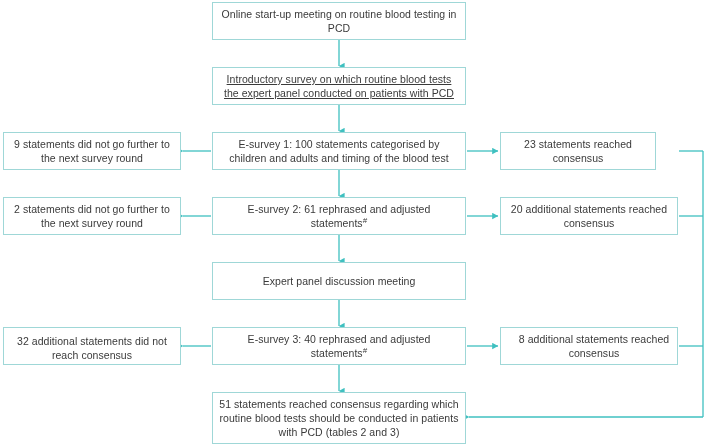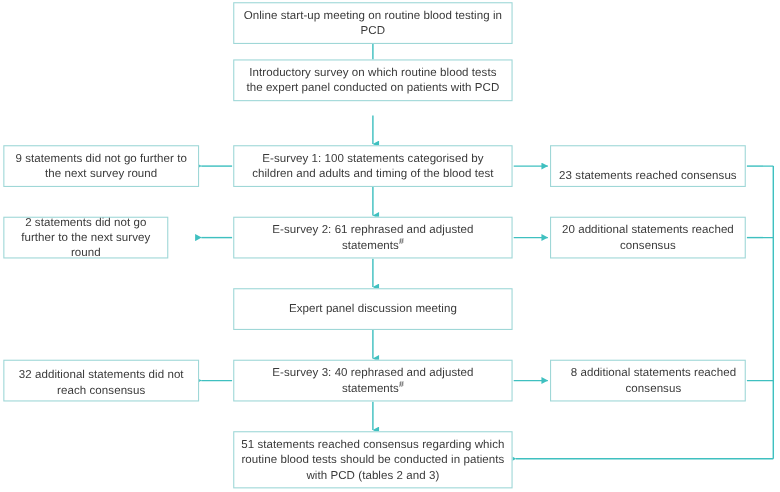--- a/index.html
+++ b/index.html
@@ -93,41 +93,41 @@
       <path d="M679,346 L703,346"></path>
       <path d="M703,151 L703,417"></path>
       <line x1="703" y1="417" x2="469" y2="417" marker-end="url(#arrowLeft)"></line>
     </g>
   </svg>
 
   <div class="node" style="left:212px; top:2px; width:254px; height:38px;">
     <span class="txt">Online start-up meeting on routine blood testing in PCD</span>
   </div>
 
-  <div class="node" style="left:212px; top:54px; width:254px; height:38px;">
+  <div class="node" style="left:212px; top:67px; width:254px; height:38px;text-decoration:underline;">
     <span class="txt">Introductory survey on which routine blood tests the expert panel conducted on patients with PCD</span>
   </div>
 
   <div class="node" style="left:212px; top:132px; width:254px; height:38px;">
     <span class="txt">E-survey 1: 100 statements categorised by children and adults and timing of the blood test</span>
   </div>
 
   <div class="node" style="left:3px; top:132px; width:178px; height:38px;">
     <span class="txt">9 statements did not go further to the next survey round</span>
   </div>
 
-  <div class="node" style="left:500px; top:132px; width:178px; height:38px;align-items:flex-end;">
+  <div class="node" style="left:500px; top:132px; width:156px; height:38px;">
     <span class="txt">23 statements reached consensus</span>
   </div>
 
   <div class="node" style="left:212px; top:197px; width:254px; height:38px;">
     <span class="txt"><span>E-survey 2: 61 rephrased and adjusted statements</span><sup>#</sup></span>
   </div>
 
-  <div class="node" style="left:3px; top:197px; width:150px; height:38px;">
+  <div class="node" style="left:3px; top:197px; width:178px; height:38px;">
     <span class="txt">2 statements did not go further to the next survey round</span>
   </div>
 
   <div class="node" style="left:500px; top:197px; width:178px; height:38px;text-align:center;">
     <span class="txt">20 additional statements reached consensus</span>
   </div>
 
   <div class="node" style="left:212px; top:262px; width:254px; height:38px;">
     <span class="txt">Expert panel discussion meeting</span>
   </div>

